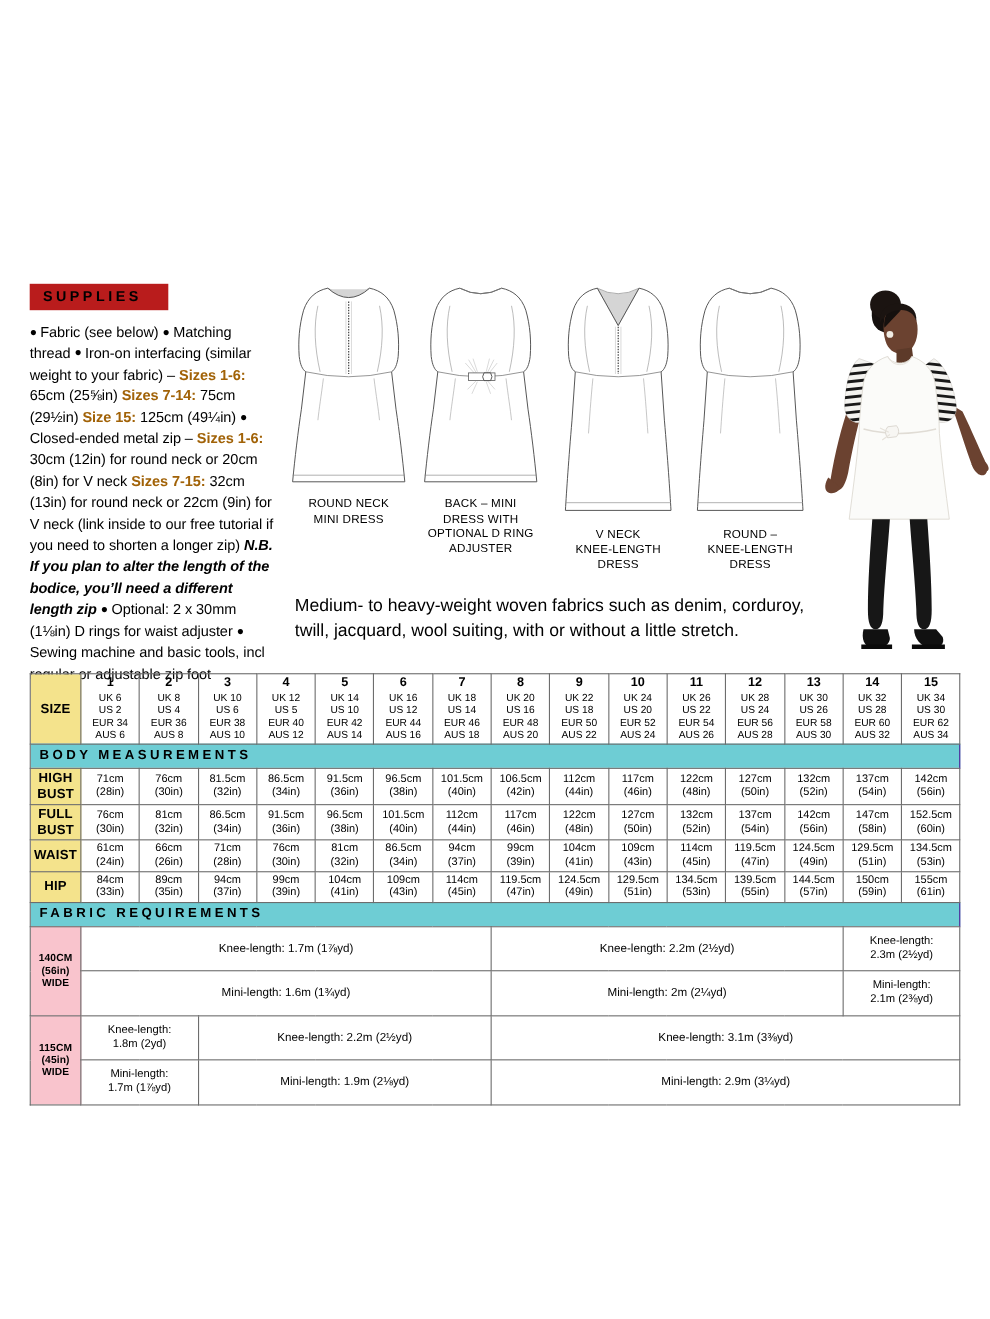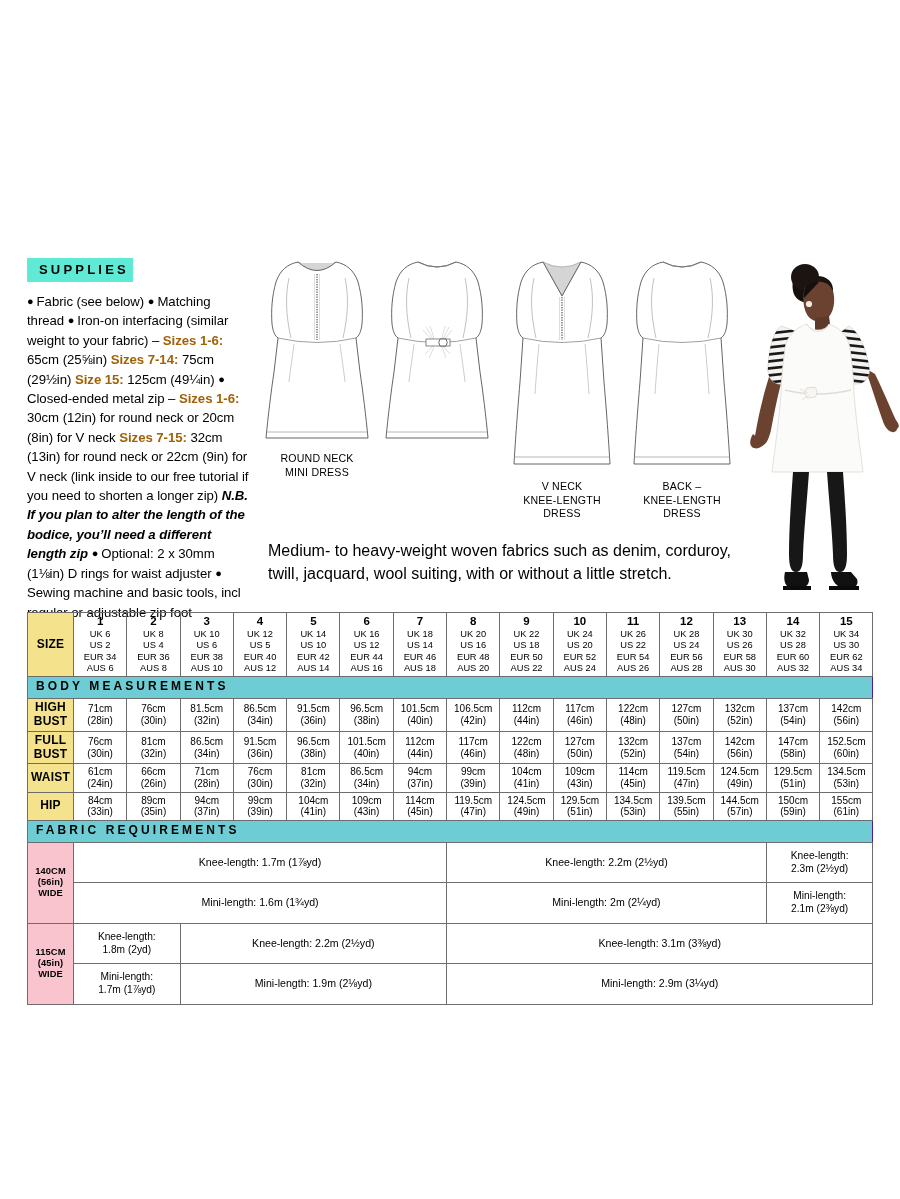--- a/index.html
+++ b/index.html
@@ -7,23 +7,23 @@
     width: 900px; height: 1199px;
     background: #ffffff;
     font-family: "Liberation Sans", sans-serif;
     color: #000;
     overflow: hidden;
   }
   .page { position: relative; width: 900px; height: 1199px; }
 
   
   .bar {
-    background: #5eead4;
+    background: #b91c1c;
     display: inline-block;
-    padding: 4px 4px 5px 12px;
+    padding: 4px 24px 5px 12px;
     font-weight: bold;
     font-size: 13px;
     letter-spacing: 3.2px;
   }
 
   
   .supplies { position: absolute; left: 27px; top: 258px; width: 222px; }
   .supplies-head { margin-bottom: 10px; }
   .supplies-body {
     font-size: 13.2px;
@@ -196,22 +196,23 @@
         <path d="M20 86 Q59 95 98 86" fill="none" stroke="#777" stroke-width="0.7"></path>
         <path d="M31 26 C27 44 28 64 33 86" fill="none" stroke="#999" stroke-width="0.6"></path>
         <path d="M87 26 C91 44 90 64 85 86" fill="none" stroke="#999" stroke-width="0.6"></path>
         <path d="M36 92 C34 112 33 128 32 142" fill="none" stroke="#aaa" stroke-width="0.6"></path>
         <path d="M82 92 C84 112 85 128 86 142" fill="none" stroke="#aaa" stroke-width="0.6"></path>
         <path d="M11 205 L107 205" fill="none" stroke="#888" stroke-width="0.6"></path>
       </svg>
     </div>
 
     <div class="figcap" style="left:-5px;  top:200px;"><span>ROUND NECK</span><br><span>MINI DRESS</span></div>
+    <div class="figcap" style="left:115px; top:200px;"><span>BACK – MINI</span><br><span>DRESS WITH</span><br><span>OPTIONAL D RING</span><br><span>ADJUSTER</span></div>
     <div class="figcap" style="left:240px; top:228px;"><span>V NECK</span><br><span>KNEE-LENGTH</span><br><span>DRESS</span></div>
-    <div class="figcap" style="left:360px; top:228px;"><span>BACK –</span><br><span>KNEE-LENGTH</span><br><span>DRESS</span></div>
+    <div class="figcap" style="left:360px; top:228px;"><span>ROUND –</span><br><span>KNEE-LENGTH</span><br><span>DRESS</span></div>
   </div>
 
   <div class="fabsug">
     <div class="fabsug-body">Medium- to heavy-weight woven fabrics such as denim, corduroy, twill, jacquard, wool suiting, with or without a little stretch.</div>
   </div>
 
   <div class="model">
     <svg width="155" height="356" viewBox="0 0 155 356">
       <defs>
         <clipPath id="sleeveL">

